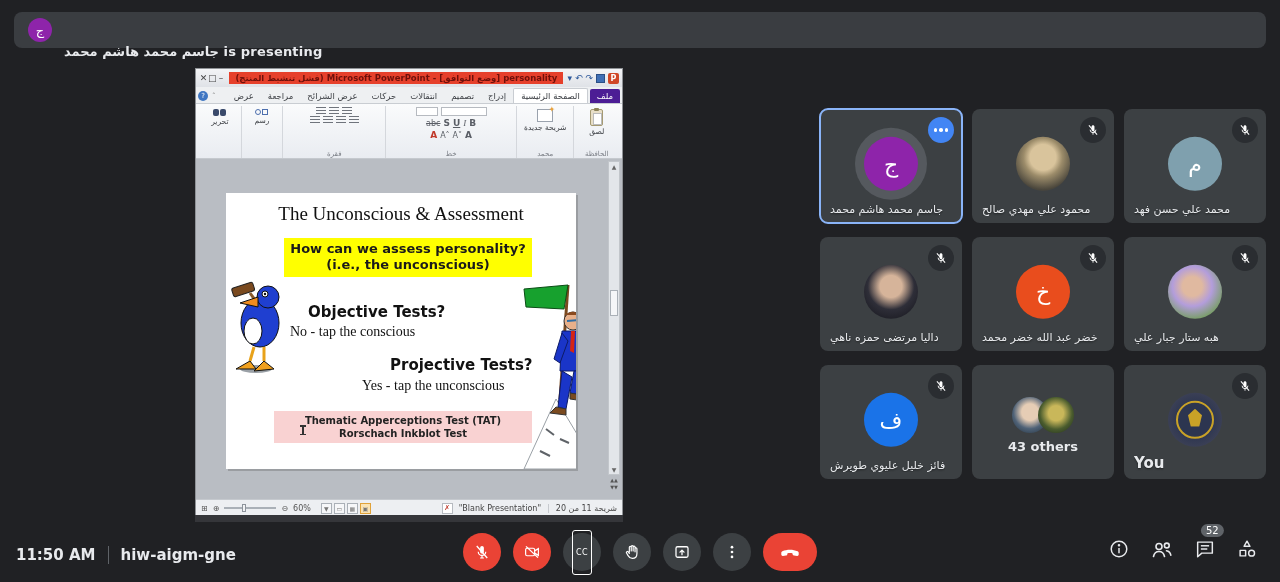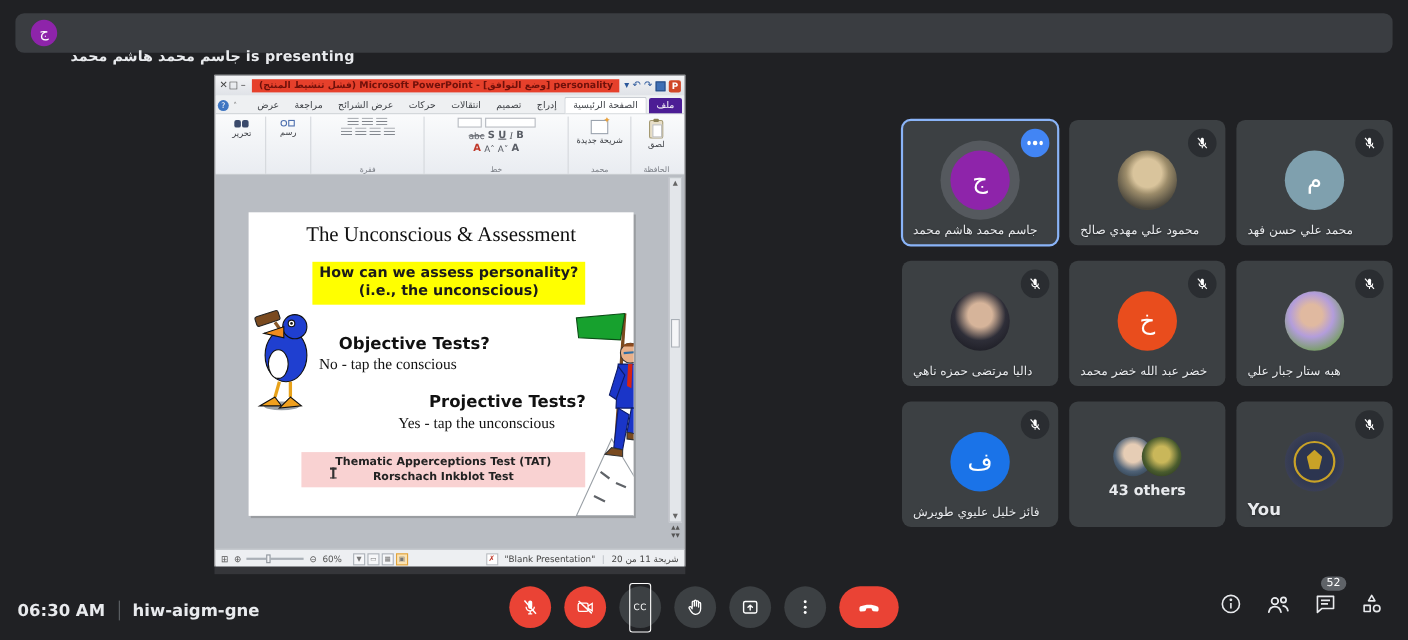--- a/index.html
+++ b/index.html
@@ -463,21 +463,21 @@
           <path d="M17 11.5a5 5 0 0 1-10 0" stroke="#fff" stroke-width="1.6" fill="none"></path>
           <path d="M12 16.5V20" stroke="#fff" stroke-width="1.6"></path>
           <line x1="5" y1="4" x2="19" y2="20" stroke="#fff" stroke-width="1.8"></line>
         </svg>
     </div>
     <div class="tile-name bold">You</div>
   </div>
 
   <div class="bottombar">
     <div class="meet-info">
-      <span>06:30 AM</span>
+      <span>11:50 AM</span>
       <span class="sep"></span>
       <span>hiw-aigm-gne</span>
     </div>
 
     <div class="controls">
       <div class="ctl red">
         <svg width="18" height="18" viewBox="0 0 24 24">
             <path fill="#fff" d="M12 14c1.4 0 2.5-1.1 2.5-2.5v-5C14.5 5.1 13.4 4 12 4S9.5 5.1 9.5 6.5v5C9.5 12.9 10.6 14 12 14z"></path>
             <path d="M17 11.5a5 5 0 0 1-10 0" stroke="#fff" stroke-width="1.6" fill="none"></path>
             <path d="M12 16.5V20M9.5 20h5" stroke="#fff" stroke-width="1.6"></path>

